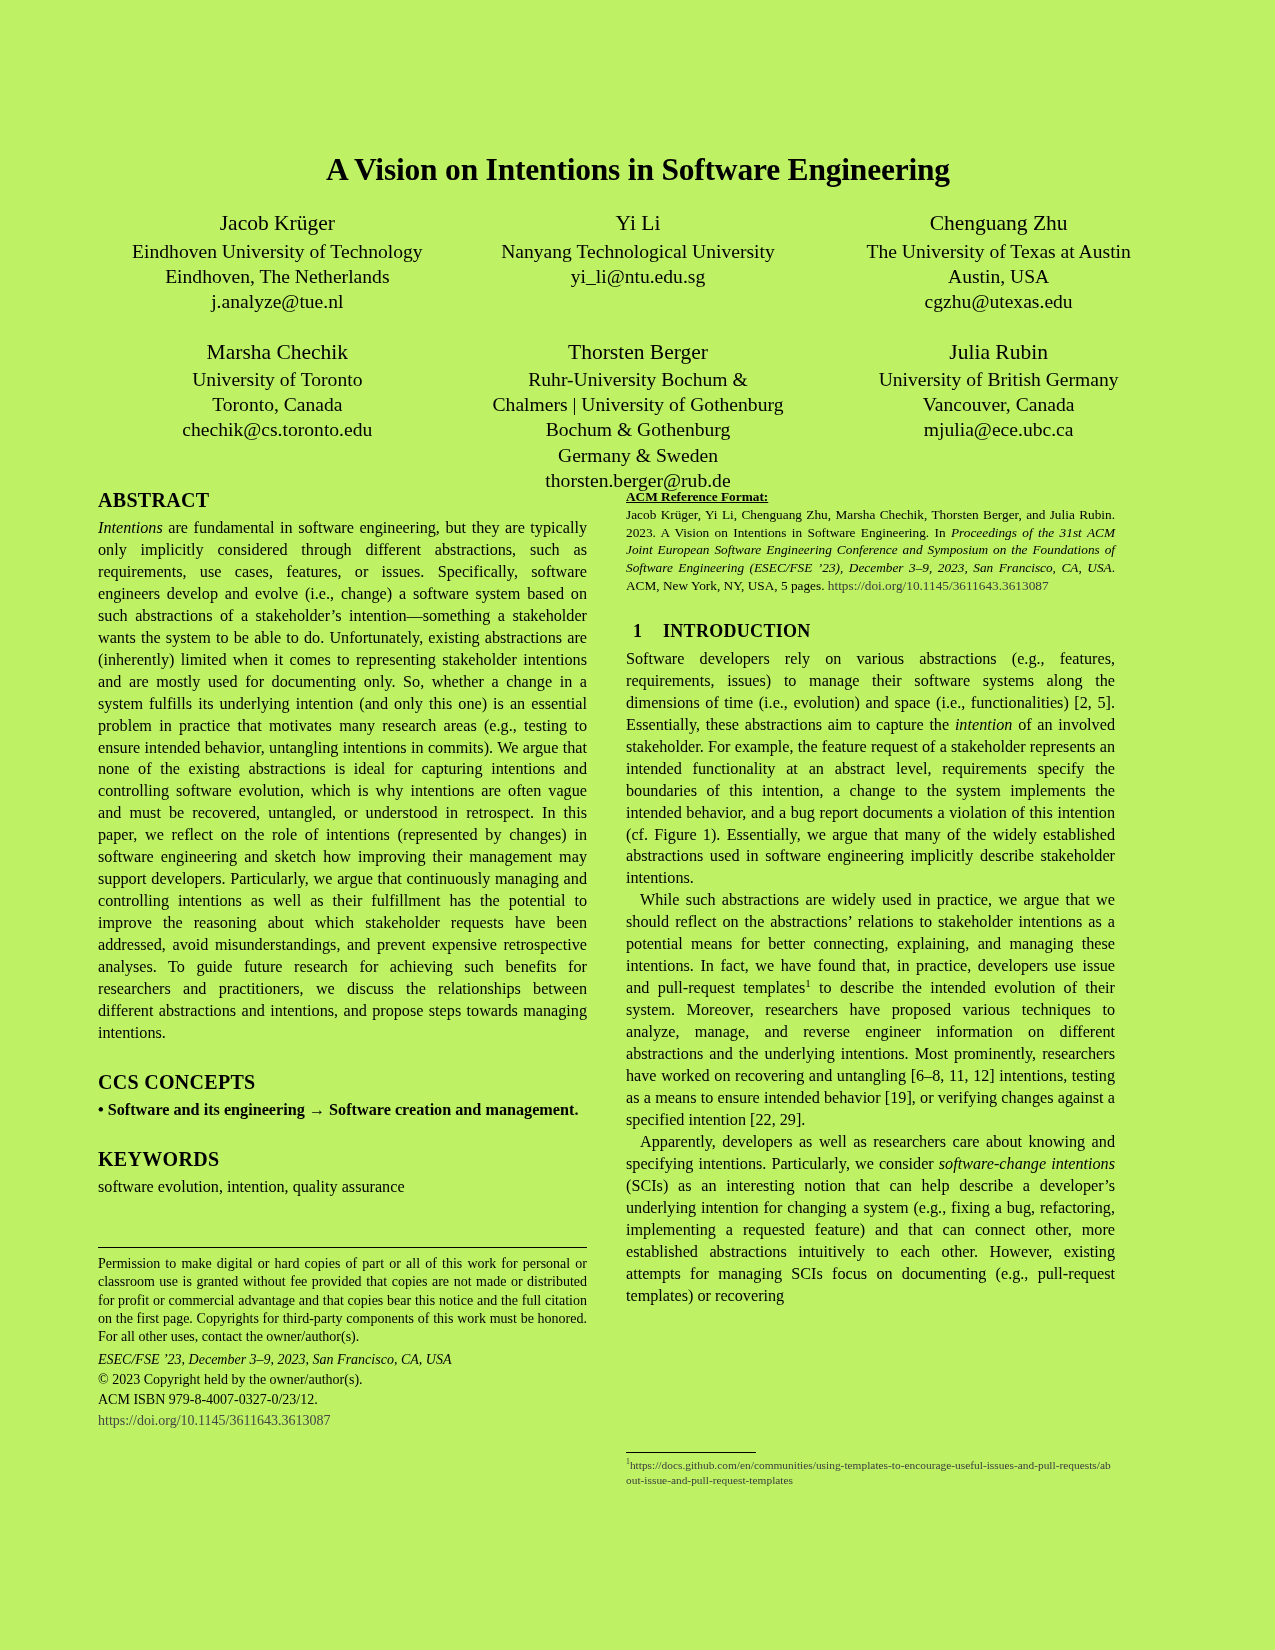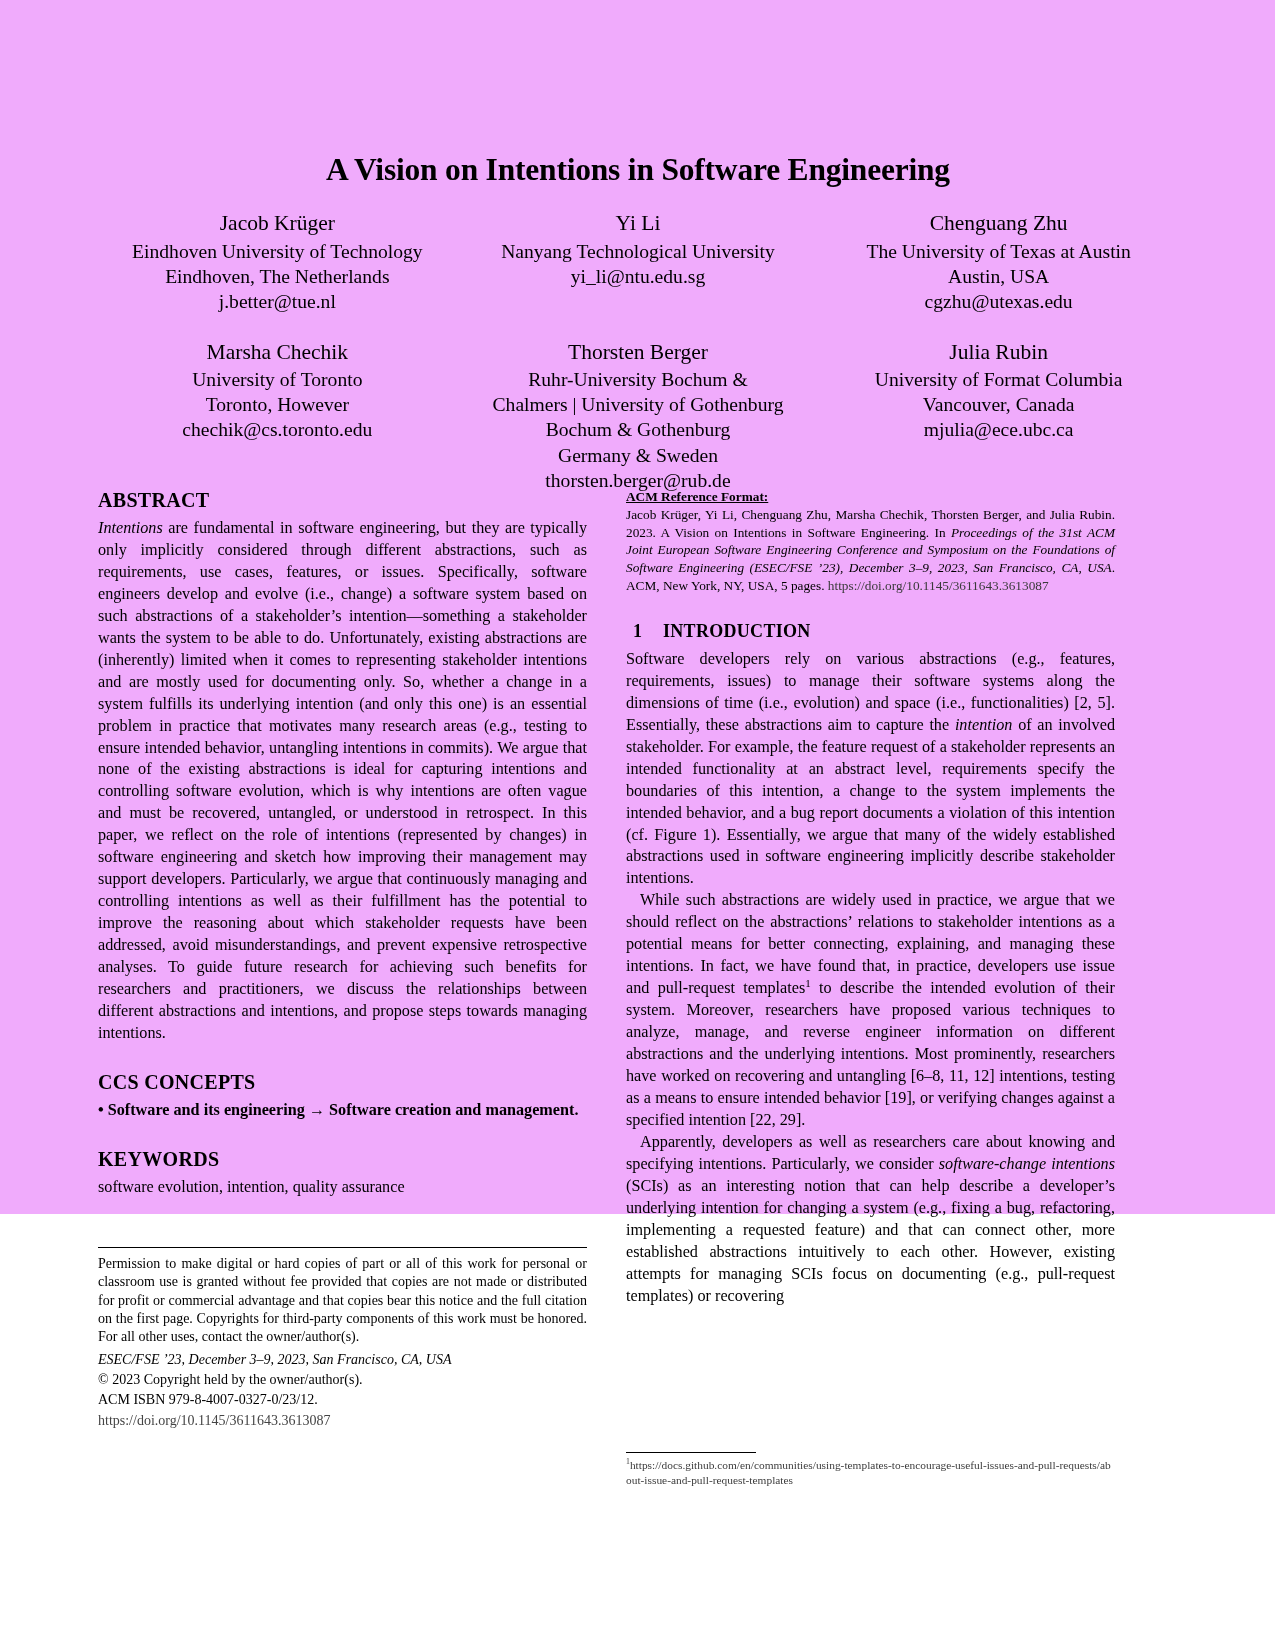--- a/index.html
+++ b/index.html
@@ -12,22 +12,22 @@
     height: 1650px;
     font-family: "Liberation Serif", "DejaVu Serif", serif;
     color: #000000;
     position: relative;
     overflow: hidden;
   }
   .page {
     position: absolute;
     left: 0; top: 0;
     width: 1275px;
-    height: 1214px;
-    background: #f0abfc;
+    height: 1650px;
+    background: #bef264;
   }
   
   .title {
     position: absolute;
     left: 97px;
     top: 152px;
     width: 1082px;
     text-align: center;
     font-size: 31.5px;
     font-weight: bold;
@@ -158,21 +158,21 @@
 
   <div class="title">A Vision on Intentions in Software Engineering</div>
 
   <div class="authors">
     <div class="author-row first">
 
       <div class="author-block">
         <div class="author-name">Jacob Krüger</div>
         <span class="author-line">Eindhoven University of Technology</span>
         <span class="author-line">Eindhoven, The Netherlands</span>
-        <span class="author-line">j.better@tue.nl</span>
+        <span class="author-line">j.analyze@tue.nl</span>
       </div>
 
       <div class="author-block">
         <div class="author-name">Yi Li</div>
         <span class="author-line">Nanyang Technological University</span>
         <span class="author-line">yi_li@ntu.edu.sg</span>
       </div>
 
       <div class="author-block">
         <div class="author-name">Chenguang Zhu</div>
@@ -181,36 +181,36 @@
         <span class="author-line">cgzhu@utexas.edu</span>
       </div>
 
     </div>
 
     <div class="author-row second">
 
       <div class="author-block">
         <div class="author-name">Marsha Chechik</div>
         <span class="author-line">University of Toronto</span>
-        <span class="author-line">Toronto, However</span>
+        <span class="author-line">Toronto, Canada</span>
         <span class="author-line">chechik@cs.toronto.edu</span>
       </div>
 
       <div class="author-block">
         <div class="author-name">Thorsten Berger</div>
         <span class="author-line">Ruhr-University Bochum &amp;</span>
         <span class="author-line">Chalmers | University of Gothenburg</span>
         <span class="author-line">Bochum &amp; Gothenburg</span>
         <span class="author-line">Germany &amp; Sweden</span>
         <span class="author-line">thorsten.berger@rub.de</span>
       </div>
 
       <div class="author-block">
         <div class="author-name">Julia Rubin</div>
-        <span class="author-line">University of Format Columbia</span>
+        <span class="author-line">University of British Germany</span>
         <span class="author-line">Vancouver, Canada</span>
         <span class="author-line">mjulia@ece.ubc.ca</span>
       </div>
 
     </div>
   </div>
 
   <div class="col col-left">
 
     <h2 class="sec-head">ABSTRACT</h2>

